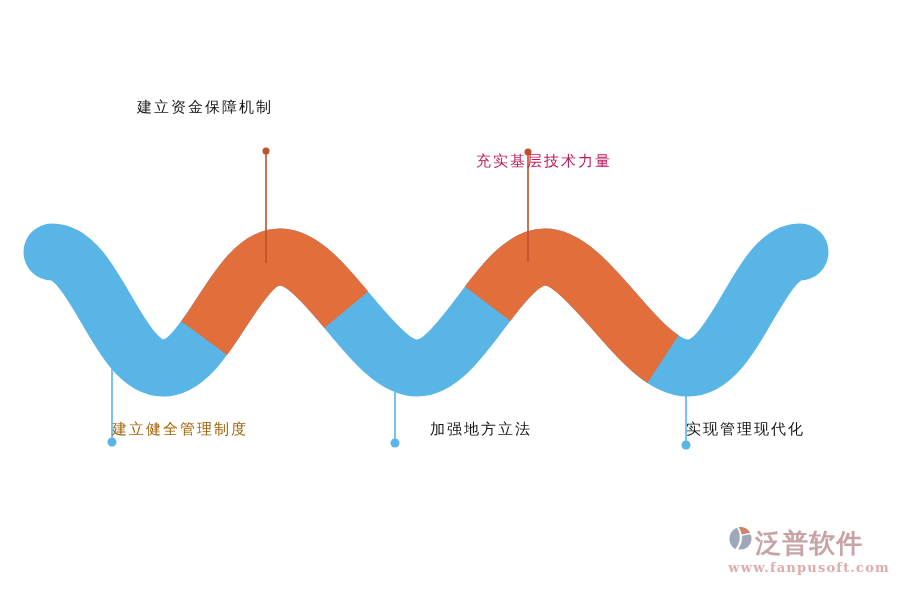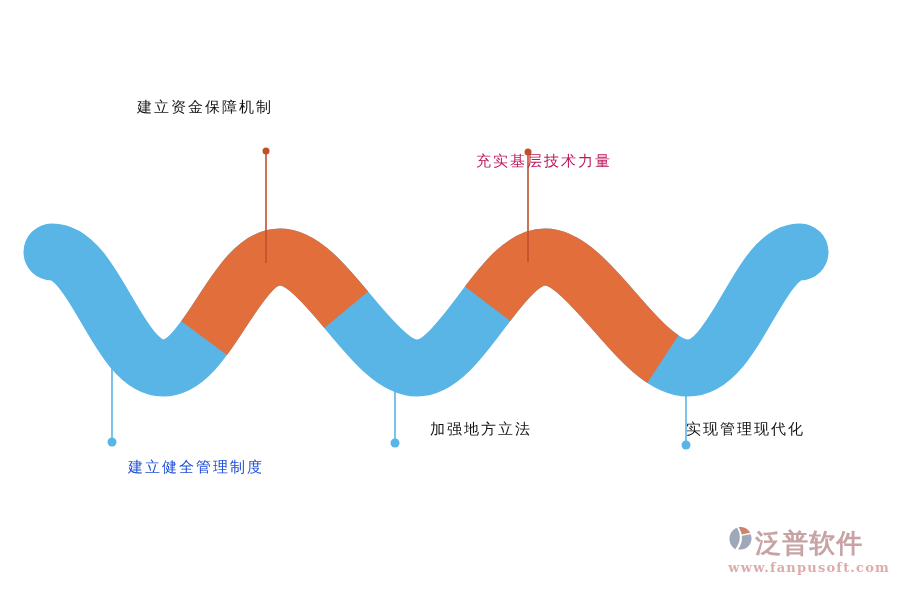--- a/index.html
+++ b/index.html
@@ -72,21 +72,21 @@
 
     <line x1="395" y1="385" x2="395" y2="439" stroke="#58B5E6" stroke-width="1.6"></line>
     <circle cx="395" cy="443" r="4.5" fill="#58B5E6"></circle>
 
     <line x1="686" y1="392" x2="686" y2="441" stroke="#58B5E6" stroke-width="1.6"></line>
     <circle cx="686" cy="445" r="4.5" fill="#58B5E6"></circle>
   </svg>
 
   <div class="label" style="left: 137px; top: 99px; color: rgb(20, 20, 20);">建立资金保障机制</div>
   <div class="label" style="left: 476px; top: 108px; color: #be185d; margin-top: 45px;">充实基层技术力量</div>
-  <div class="label" style="left: 128px; top: 421px; color: #1d4ed8; margin-top: 38px;">建立健全管理制度</div>
+  <div class="label" style="left: 112px; top: 421px; color: #a16207;">建立健全管理制度</div>
   <div class="label" style="left: 686px; top: 421px; color: rgb(20, 20, 20);">实现管理现代化</div>
   <div class="label" style="left: 430px; top: 421px; color: rgb(20, 20, 20);">加强地方立法</div>
 
   <div class="logo">
     <div class="logo-row">
       <svg width="25" height="25" viewBox="0 0 24 24">
         <path d="M8.5 1.8 C10.5 4.6 11.5 8 11.3 11.6 C11.1 15.5 9.6 19.2 7 22.2 C3.6 20.2 1.4 16.4 1.4 12.2 C1.4 7.6 4.3 3.7 8.5 1.8 Z" fill="#97A1B2"></path>
         <path d="M13.3 9.4 C13.9 13.9 12.6 18.6 9.7 22.3 C10.4 22.5 11.2 22.6 12 22.6 C17.9 22.6 22.6 17.9 22.6 12 C22.6 10.5 22.3 9.1 21.7 7.9 L13.3 9.4 Z" fill="#97A1B2"></path>
         <path d="M10.2 1.2 C14.6 0.4 19.1 2.5 21.3 6.6 L13.2 8.2 C12.6 5.6 11.6 3.2 10.2 1.2 Z" fill="#C97A5B"></path>
       </svg>

